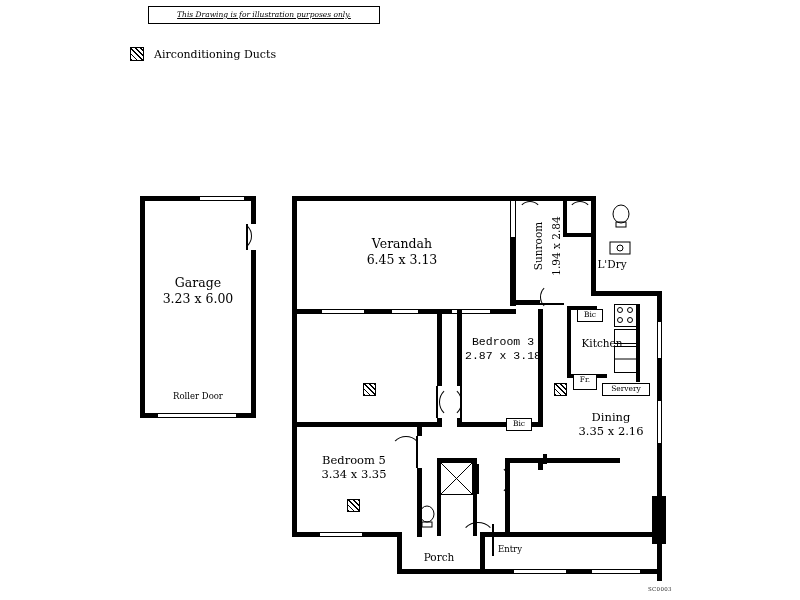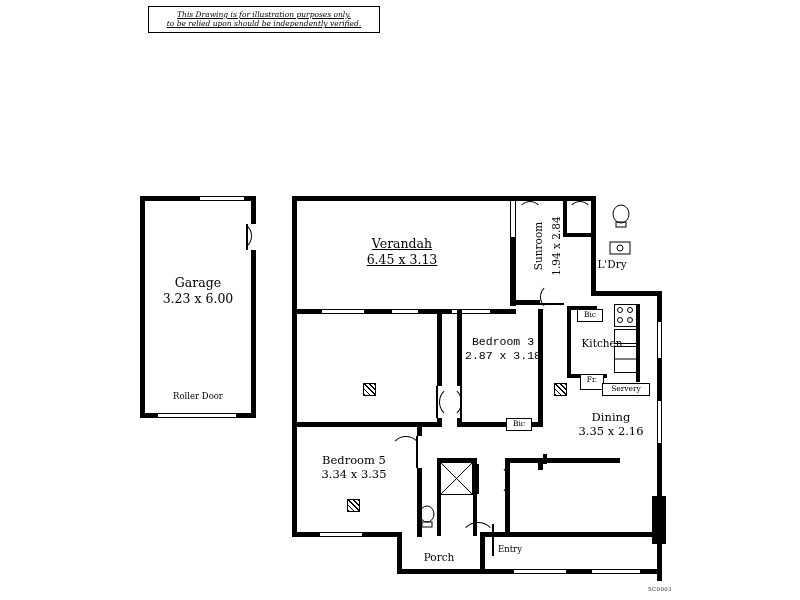--- a/index.html
+++ b/index.html
@@ -117,23 +117,26 @@
 
   svg { display: block; }
 </style>
 </head>
 <body>
 
 <div id="stage">
 
   <div class="abs disclaimer">
     <div>This Drawing is for illustration purposes only.</div>
-    <div>to be relied upon should be independently verified.</div>
   </div>
 
+  <div class="abs legend">
+    <div class="legend-swatch"></div>
+    <div class="legend-label">Airconditioning Ducts</div>
+  </div>
 
   <div class="abs" style="left:140px; top:196px; width:116px; height:222px;">
 
     <div class="abs wall" style="left:0; top:0; width:116px; height:5px;"></div>
     <div class="abs wall" style="left:0; top:0; width:5px; height:222px;"></div>
     <div class="abs wall" style="left:111px; top:0; width:5px; height:222px;"></div>
     <div class="abs wall" style="left:0; top:217px; width:116px; height:5px;"></div>
 
     <div class="abs" style="left:60px; top:0; width:44px; height:5px; background:#fff;"></div>
     <div class="abs wall" style="left:60px; top:0; width:44px; height:1px;"></div>
@@ -188,21 +191,21 @@
     <div class="abs" style="left:30px; top:113px; width:42px; height:5px; background:#fff;"></div>
     <div class="abs wall" style="left:30px; top:113px; width:42px; height:1px;"></div>
     <div class="abs wall" style="left:30px; top:117px; width:42px; height:1px;"></div>
     <div class="abs" style="left:100px; top:113px; width:26px; height:5px; background:#fff;"></div>
     <div class="abs wall" style="left:100px; top:113px; width:26px; height:1px;"></div>
     <div class="abs wall" style="left:100px; top:117px; width:26px; height:1px;"></div>
     <div class="abs" style="left:160px; top:113px; width:38px; height:5px; background:#fff;"></div>
     <div class="abs wall" style="left:160px; top:113px; width:38px; height:1px;"></div>
     <div class="abs wall" style="left:160px; top:117px; width:38px; height:1px;"></div>
 
-    <div class="abs label f13" style="left:20px; top:40px; width:180px;text-decoration:underline;">
+    <div class="abs label f13" style="left:20px; top:40px; width:180px;">
       <span class="name">Verandah</span>
       <span class="dims">6.45 x 3.13</span>
     </div>
 
     <div class="abs wall" style="left:218px; top:5px; width:6px; height:36px; background:#fff;"></div>
     <div class="abs wall" style="left:218px; top:5px; width:1px; height:36px;"></div>
     <div class="abs wall" style="left:223px; top:5px; width:1px; height:36px;"></div>
     <div class="abs wall" style="left:224px; top:104px; width:24px; height:5px;"></div>
     <div class="abs arc" style="left:248px; top:88px; width:24px; height:24px; border-color:#000; border-right-color:transparent; border-top-color:transparent; border-bottom-color:transparent;"></div>
     <div class="abs wall" style="left:248px; top:107px; width:24px; height:2px;"></div>
@@ -238,21 +241,21 @@
       <circle cx="16" cy="6" r="2.5" fill="none" stroke="#000" stroke-width="1"></circle>
       <circle cx="6" cy="16" r="2.5" fill="none" stroke="#000" stroke-width="1"></circle>
       <circle cx="16" cy="16" r="2.5" fill="none" stroke="#000" stroke-width="1"></circle>
       <rect x="0.5" y="25.5" width="22" height="14" fill="none" stroke="#000" stroke-width="1"></rect>
       <rect x="0.5" y="42.5" width="22" height="26" fill="none" stroke="#000" stroke-width="1"></rect>
       <line x1="0.5" y1="55" x2="22.5" y2="55" stroke="#000" stroke-width="1"></line>
     </svg>
     <div class="abs wall" style="left:344px; top:108px; width:4px; height:78px;"></div>
     <div class="abs label f11" style="left:278px; top:141px; width:64px;">Kitchen</div>
     <div class="abs boxlabel" style="left:285px; top:113px; width:26px; height:13px;">Bic</div>
-    <div class="abs boxlabel" style="left:288px; top:178px; width:24px; height:16px;">Fr.</div>
+    <div class="abs boxlabel" style="left:281px; top:178px; width:24px; height:16px;">Fr.</div>
     <div class="abs boxlabel" style="left:310px; top:187px; width:48px; height:13px;">Servery</div>
 
     <div class="abs label f12" style="left:276px; top:214px; width:86px;">
       <span class="name">Dining</span>
       <span class="dims">3.35 x 2.16</span>
     </div>
 
     <div class="abs wall" style="left:0; top:113px; width:5px; height:118px;"></div>
     <div class="abs wall" style="left:0; top:226px; width:150px; height:5px;"></div>
     <div class="abs wall" style="left:145px; top:113px; width:5px; height:118px;"></div>

